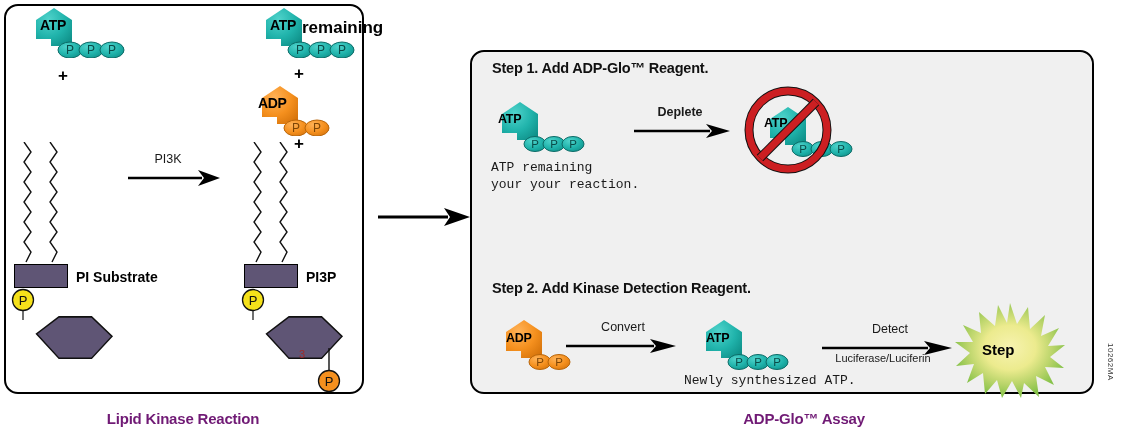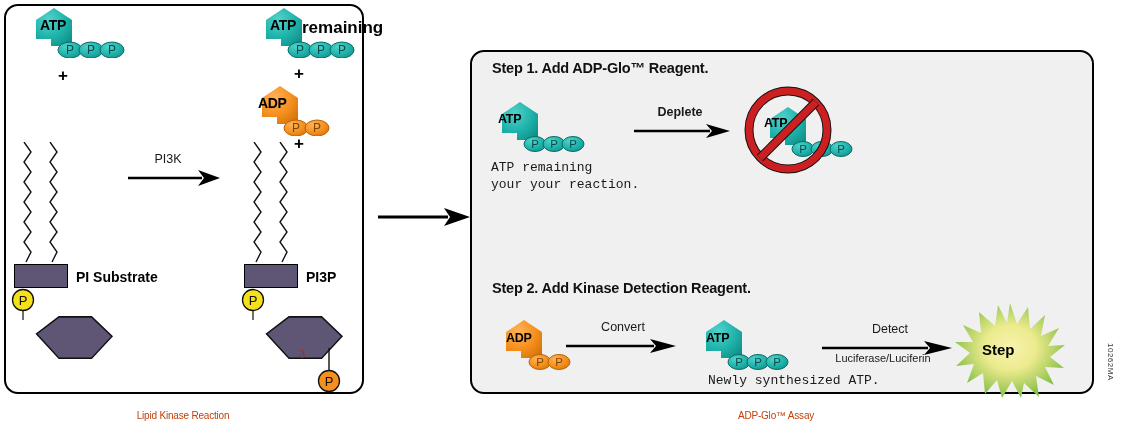--- a/index.html
+++ b/index.html
@@ -2,21 +2,21 @@
 <html><head>
 <meta charset="utf-8">
 <style>
   html,body{margin:0;padding:0;background:#ffffff;}
   body{width:1122px;height:434px;position:relative;overflow:hidden;
        font-family:"Liberation Sans","DejaVu Sans",sans-serif;}
   .abs{position:absolute;}
   .panel{position:absolute;border:2px solid #000;border-radius:14px;box-sizing:border-box;}
   #left-panel{left:4px;top:4px;width:360px;height:390px;background:#fff;}
   #right-panel{left:470px;top:50px;width:624px;height:344px;background:#f0f0f0;}
-  .caption{position:absolute;font-weight:normal;font-size:10px;color:#c2410c;
+  .caption{position:absolute;font-weight:bold;font-size:15px;color:#701a75;
            text-align:center;letter-spacing:-0.2px;}
   .steptitle{position:absolute;font-weight:bold;font-size:14.5px;color:#111;letter-spacing:-0.2px;}
   .plain{position:absolute;font-size:13px;color:#1a1a1a;line-height:17px;font-family:Liberation Mono, monospace;}
   .arrlabel{position:absolute;font-size:12.5px;color:#1a1a1a;text-align:center;}
   .molecule{position:absolute;}
   .mol-label{position:absolute;font-weight:bold;font-size:14px;color:#000;letter-spacing:-0.3px;}
   .mol-label.sm{font-size:12.5px;}
   .remaining{position:absolute;font-weight:bold;font-size:17px;color:#000;}
   .plus{position:absolute;font-weight:bold;font-size:17px;color:#000;}
   .purple-box{position:absolute;background:#5f5575;border:1px solid #000;}
@@ -226,36 +226,36 @@
     <path d="M12 14 L30 2 L48 14 L48 40 L27 40 L27 33 L12 33 Z" fill="url(#gradTeal)" stroke="none"></path>
     <ellipse cx="45" cy="44" rx="11" ry="7.5" fill="url(#gradTeal)" stroke="#0c6b67" stroke-width="1"></ellipse>
     <ellipse cx="64" cy="44" rx="11" ry="7.5" fill="url(#gradTeal)" stroke="#0c6b67" stroke-width="1"></ellipse>
     <ellipse cx="83" cy="44" rx="11" ry="7.5" fill="url(#gradTeal)" stroke="#0c6b67" stroke-width="1"></ellipse>
     <text x="45" y="48" font-size="11.5" text-anchor="middle" fill="#0a4b48" font-family="Liberation Sans, sans-serif">P</text>
     <text x="64" y="48" font-size="11.5" text-anchor="middle" fill="#0a4b48" font-family="Liberation Sans, sans-serif">P</text>
     <text x="83" y="48" font-size="11.5" text-anchor="middle" fill="#0a4b48" font-family="Liberation Sans, sans-serif">P</text>
   </svg>
 </div>
 <div class="mol-label sm" style="left:706px;top:331px;">ATP</div>
-<div class="plain" style="left:684px;top:372px;margin-left:24px;">Newly synthesized ATP.</div>
+<div class="plain" style="left:684px;top:372px;">Newly synthesized ATP.</div>
 
 <div class="arrlabel" style="left:825px;top:322px;width:130px;">Detect</div>
 <div class="abs" style="left:822px;top:339px;width:130px;height:18px;">
   <svg width="130" height="18" viewBox="0 0 130 18">
     <line x1="0" y1="9" x2="106" y2="9" stroke="#000" stroke-width="2.4"></line>
     <polygon points="102,2 130,9 102,16 108,9" fill="#000"></polygon>
   </svg>
 </div>
 <div class="arrlabel" style="left:818px;top:352px;width:130px;font-size:11px;">Luciferase/Luciferin</div>
 
 <div class="abs" style="left:955px;top:302px;width:110px;height:96px;">
   <svg width="110" height="96" viewBox="0 0 110 96">
     <polygon fill="url(#gradLight)" points="
       55,1 62,22 73,5 75,27 90,13 86,34 104,26 93,44 110,43 95,55 109,66 90,65 99,83 81,74 84,95
       69,81 66,96 57,79 47,96 42,78 30,92 28,71 12,81 19,62 1,64 15,51 0,40 18,40 8,23 26,31 24,10
       40,24 43,3 52,21"></polygon>
   </svg>
 </div>
 <div class="lightword" style="left:982px;top:341px;">Step</div>
 
-<div class="caption" style="left:616px;top:410px;width:320px;">ADP-Glo™ Assay</div>
+<div class="caption" style="left:644px;top:410px;width:320px;">ADP-Glo™ Assay</div>
 
 <div class="vertcode" style="left:1106px;top:343px;">10262MA</div>
 
 </body></html>

